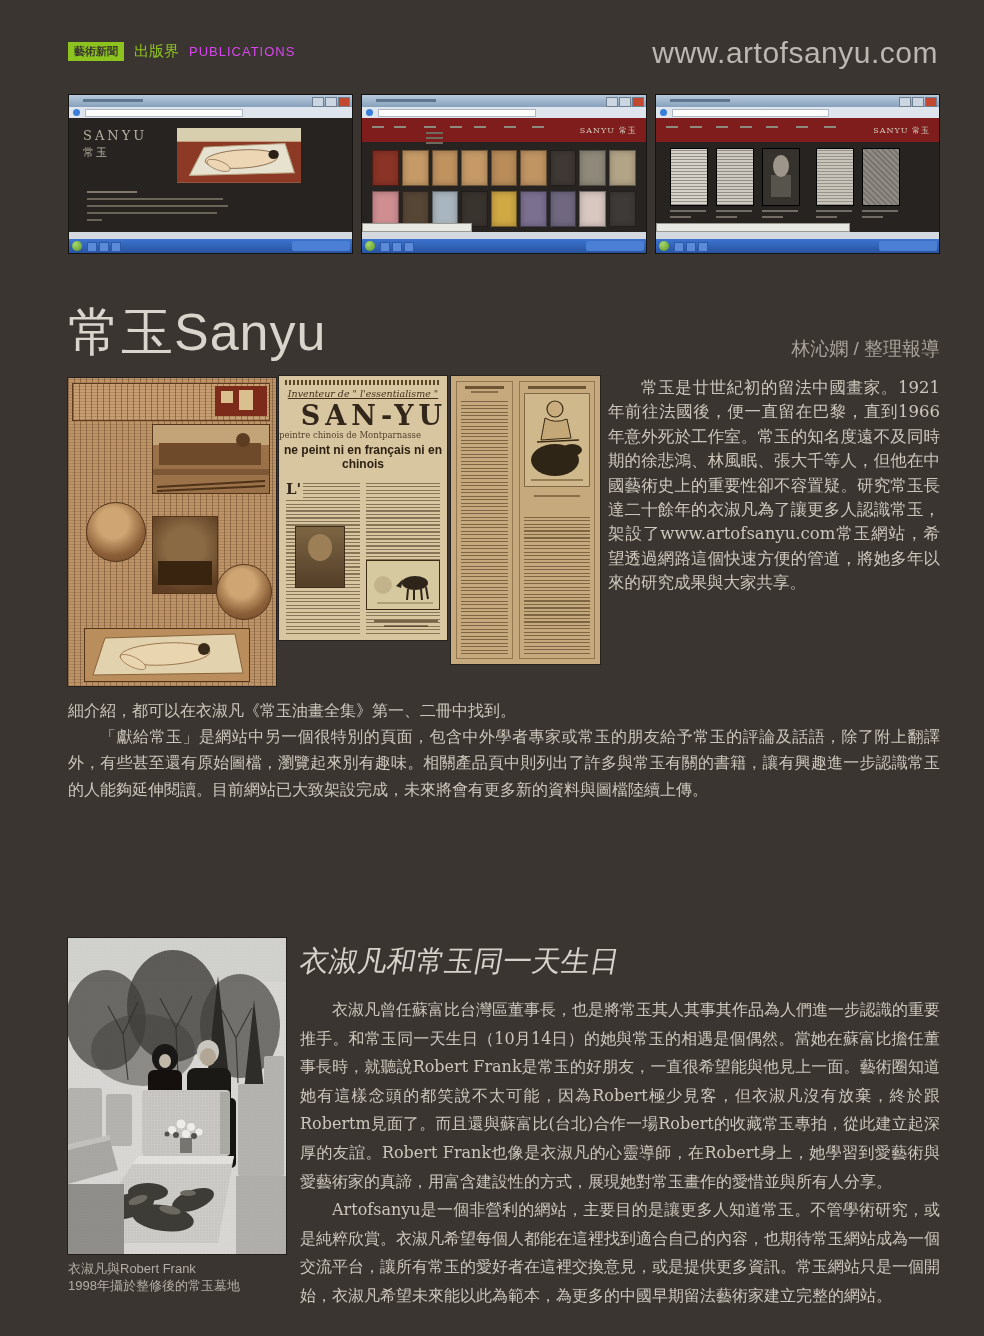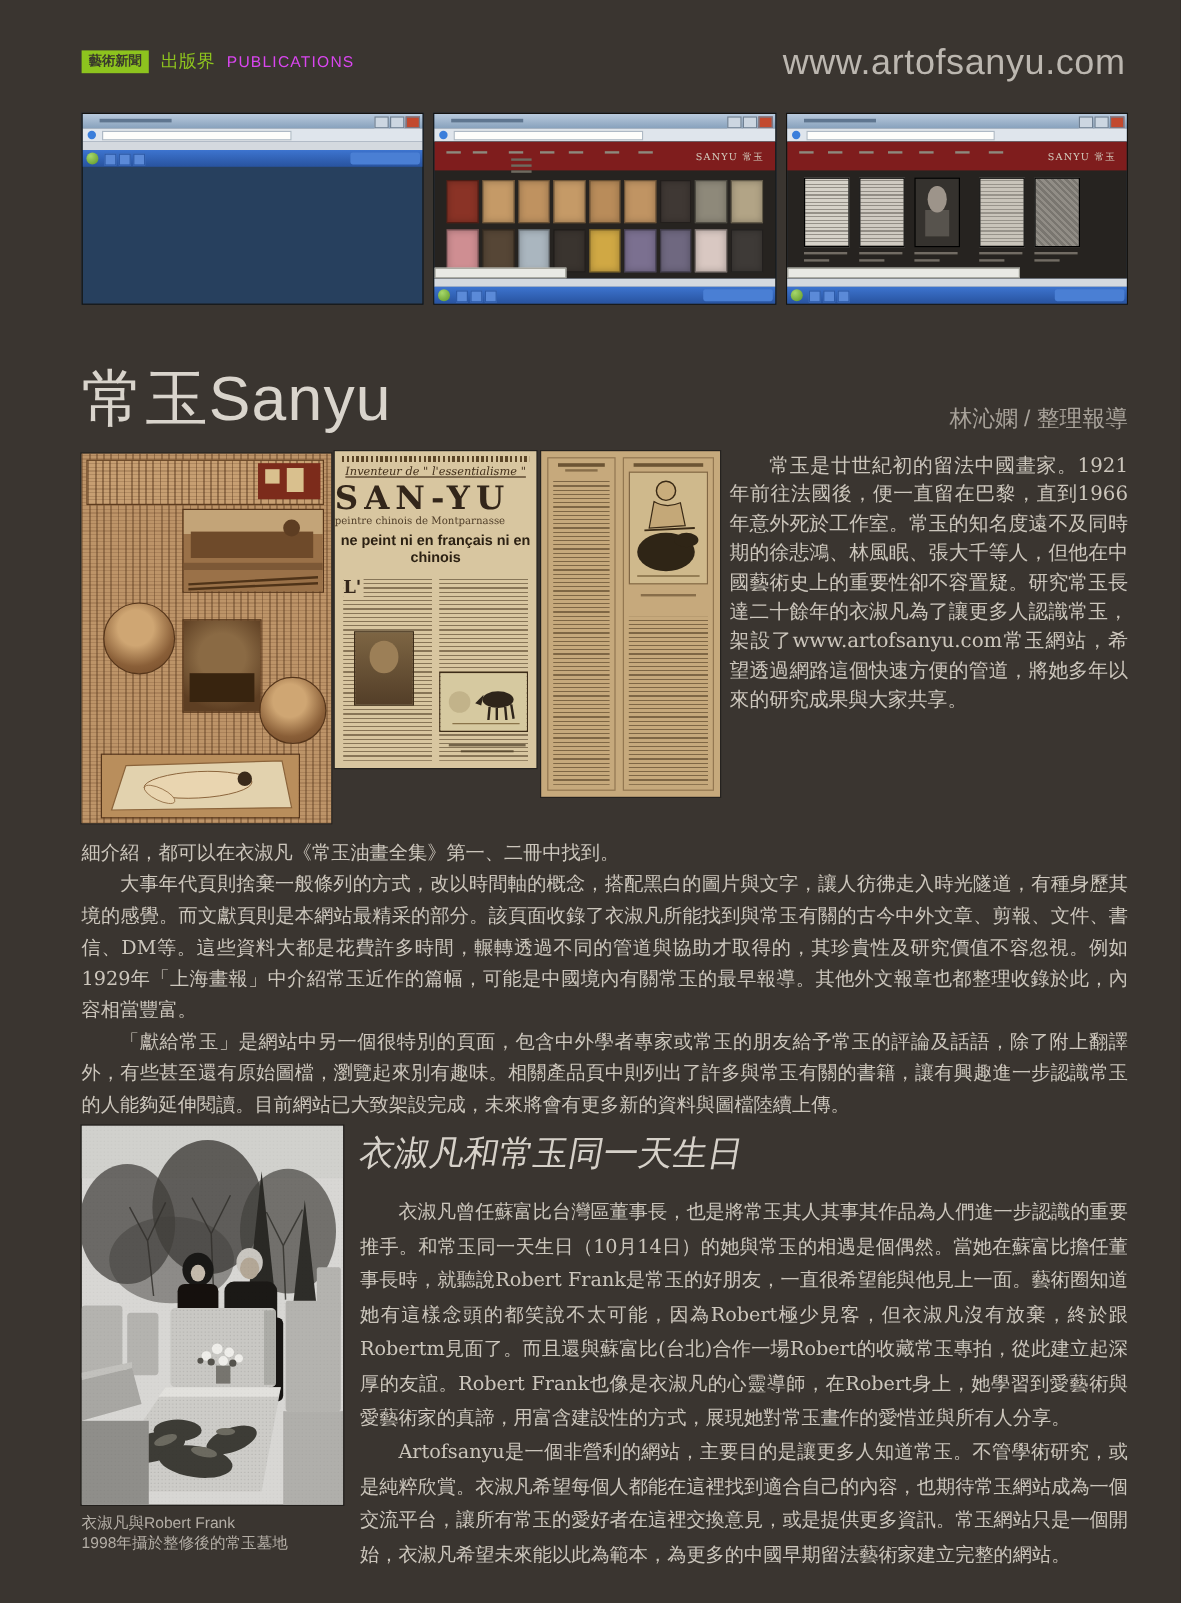--- a/index.html
+++ b/index.html
@@ -103,21 +103,21 @@
   .port2{left:148px;top:186px;width:54px;height:54px;}
   .c1photo-car{position:absolute;left:84px;top:138px;width:64px;height:76px;border:1px solid #55351a;
        background:radial-gradient(circle at 50% 40%,#8a6a44 0 35%,#5e3f23 80%);}
   .c1photo-car::after{content:"";position:absolute;left:8%;bottom:10%;width:84%;height:32%;background:#38240f;}
   .c1nude{position:absolute;left:16px;top:250px;width:164px;height:52px;border:1px solid #55351a;}
 
   
   .clip2{left:211px;top:0;width:168px;height:264px;background:#d8c6a0;color:#33261a;}
   .hatch{height:5px;margin:4px 6px 3px;background:repeating-linear-gradient(90deg,#5b4527 0 2px,transparent 2px 4px);}
   .kicker{font-style:italic;font-size:9.5px;text-align:center;text-decoration:underline;color:#43301b;}
-  .bigtitle{font-size:27px;font-weight:bold;text-align:left;letter-spacing:5px;margin-top:1px;color:#33261a;}
+  .bigtitle{font-size:27px;font-weight:bold;text-align:right;letter-spacing:5px;margin-top:1px;color:#33261a;}
   .subtitle{font-size:8.5px;text-align:left;color:#53412b;margin-top:-1px;}
   .tagline{font-family:"Liberation Sans",sans-serif;font-weight:bold;font-size:12px;
            text-align:center;margin-top:3px;color:#2c2113;}
   .c2cols{position:absolute;left:7px;right:7px;top:106px;bottom:6px;display:flex;gap:6px;}
   .c2col{flex:1;position:relative;}
   .dropcap{position:absolute;left:0;top:-2px;font-size:15px;font-weight:bold;color:#33261a;
            background:#d8c6a0;padding-right:2px;}
   .c2port{position:absolute;left:9px;top:44px;width:48px;height:60px;border:1px solid #3d2c18;
           background:linear-gradient(#7d6543,#533e28);}
   .c2port::after{content:"";position:absolute;left:24%;top:12%;width:52%;height:45%;border-radius:50%;background:#9c7f57;}
@@ -169,20 +169,41 @@
     <div class="bw">
       <div class="tb">
           <span class="wdash"></span>
         <span class="btns">
             <i></i>
             <i></i>
             <i class="close"></i>
           </span>
       </div>
       <div class="ab"></div>
+      <div class="bwc">
+        <div class="brand1">
+          <div class="b1">SANYU</div>
+          <div class="b2">常玉</div>
+        </div>
+        <svg class="w1paint" viewBox="0 0 120 60" preserveAspectRatio="none">
+          <rect width="120" height="60" fill="#d8cfae"></rect>
+          <rect y="15" width="120" height="45" fill="#8c3a26"></rect>
+          <polygon points="12,52 26,21 104,17 113,49" fill="#e7e1cf" stroke="#b5a482" stroke-width="1"></polygon>
+          <ellipse cx="62" cy="34" rx="35" ry="10" fill="#ecd6b4" stroke="#7a5a3a" stroke-width=".8" transform="rotate(-4 62 34)"></ellipse>
+          <ellipse cx="40" cy="41" rx="12" ry="5" fill="#ecd6b4" stroke="#7a5a3a" stroke-width=".6" transform="rotate(24 40 41)"></ellipse>
+          <circle cx="93" cy="29" r="5" fill="#2b2118"></circle>
+        </svg>
+        <div class="mt">
+            <i></i>
+            <i></i>
+            <i></i>
+            <i></i>
+            <i></i>
+          </div>
+      </div>
       <div class="stat"></div>
       <div class="task">
           <span class="qi">
             <i></i>
             <i></i>
             <i></i>
           </span>
           <span class="tray"></span>
         </div>
     </div>
@@ -403,21 +424,20 @@
       </div>
     </div>
 
     <div class="coltext">
       <p>常玉是廿世紀初的留法中國畫家。1921年前往法國後，便一直留在巴黎，直到1966年意外死於工作室。常玉的知名度遠不及同時期的徐悲鴻、林風眠、張大千等人，但他在中國藝術史上的重要性卻不容置疑。研究常玉長達二十餘年的衣淑凡為了讓更多人認識常玉，架設了www.artofsanyu.com常玉網站，希望透過網路這個快速方便的管道，將她多年以來的研究成果與大家共享。</p>
     </div>
   </div>
 
   <div class="fulltext">
     <p class="cont">細介紹，都可以在衣淑凡《常玉油畫全集》第一、二冊中找到。</p>
-    <p>大事年代頁則捨棄一般條列的方式，改以時間軸的概念，搭配黑白的圖片與文字，讓人彷彿走入時光隧道，有種身歷其境的感覺。而文獻頁則是本網站最精采的部分。該頁面收錄了衣淑凡所能找到與常玉有關的古今中外文章、剪報、文件、書信、DM等。這些資料大都是花費許多時間，輾轉透過不同的管道與協助才取得的，其珍貴性及研究價值不容忽視。例如1929年「上海畫報」中介紹常玉近作的篇幅，可能是中國境內有關常玉的最早報導。其他外文報章也都整理收錄於此，內容相當豐富。</p>
     <p>「獻給常玉」是網站中另一個很特別的頁面，包含中外學者專家或常玉的朋友給予常玉的評論及話語，除了附上翻譯外，有些甚至還有原始圖檔，瀏覽起來別有趣味。相關產品頁中則列出了許多與常玉有關的書籍，讓有興趣進一步認識常玉的人能夠延伸閱讀。目前網站已大致架設完成，未來將會有更多新的資料與圖檔陸續上傳。</p>
   </div>
 
   <div class="photo">
     <svg viewBox="0 0 218 316" preserveAspectRatio="none">
       <defs>
         <pattern id="gr" width="3" height="3" patternUnits="userSpaceOnUse">
           <circle cx="1" cy="1" r=".5" fill="#000" opacity=".10"></circle>
         </pattern>
       </defs>

